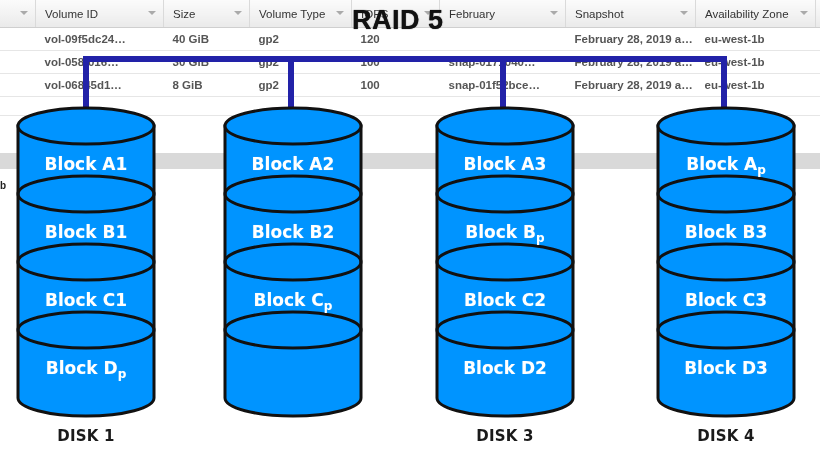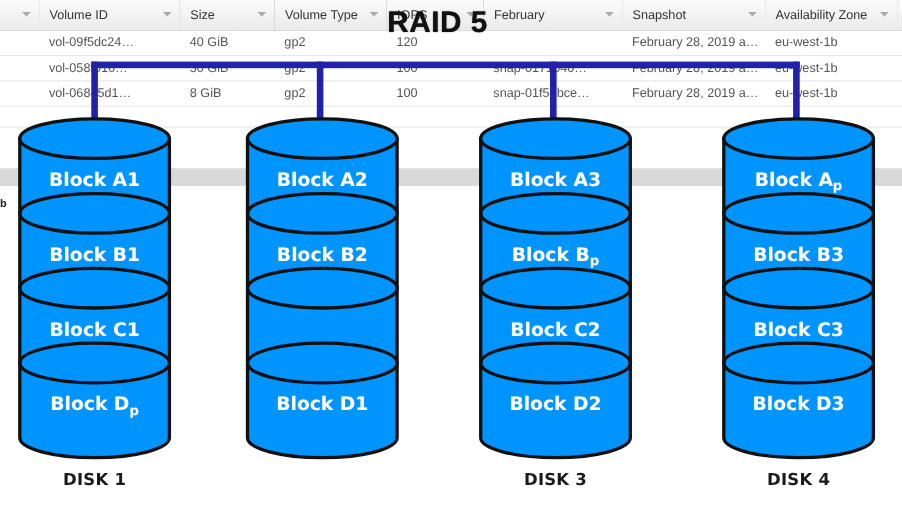--- a/index.html
+++ b/index.html
@@ -59,20 +59,21 @@
     border-top: 4px solid #aaaaaa;
   }
   .vol-table td {
     border-bottom: 1px solid #e6e6e6;
     height: 22px;
     padding: 0 0 0 9px;
     font-size: 11.5px;
     color: #555;
     white-space: nowrap;
     overflow: hidden;
+    font-weight: bold;
   }
   .vol-table tr.spacer-row td {
     height: 18px;
     border-bottom: 1px solid #e6e6e6;
   }
   .col-check  { width: 26px; }
   .col-volid  { width: 118px; }
   .col-size   { width: 76px; }
   .col-type   { width: 92px; }
   .col-iops   { width: 78px; }
@@ -291,21 +292,21 @@
   <div class="disk" style="left:219px;">
       <svg width="148" height="300">
         <path d="M 6 20 L 6 292 A 68 18 0 0 0 142 292 L 142 20 Z" fill="#0094ff" stroke="#111111" stroke-width="3"></path>
         <ellipse cx="74" cy="20" rx="68" ry="18" fill="#0094ff" stroke="#111111" stroke-width="3"></ellipse>
         <ellipse cx="74" cy="88" rx="68" ry="18" fill="none" stroke="#111111" stroke-width="3"></ellipse>
         <ellipse cx="74" cy="156" rx="68" ry="18" fill="none" stroke="#111111" stroke-width="3"></ellipse>
         <ellipse cx="74" cy="224" rx="68" ry="18" fill="none" stroke="#111111" stroke-width="3"></ellipse>
       </svg>
       <div class="blk-label" style="top: 50px;"><span>Block A</span><sub style="font-size: 17px; top: 0px;">2</sub></div>
       <div class="blk-label" style="top: 118px;"><span>Block B</span><sub style="font-size: 17px; top: 0px;">2</sub></div>
-      <div class="blk-label" style="top: 254px;"><span>Block D</span><sub style="font-size: 17px; top: 0px;">1</sub></div>
+      <div class="blk-label" style="top: 186px;"><span>Block C</span><sub>p</sub></div>
     </div>
   <div class="disk" style="left:431px;">
       <svg width="148" height="300">
         <path d="M 6 20 L 6 292 A 68 18 0 0 0 142 292 L 142 20 Z" fill="#0094ff" stroke="#111111" stroke-width="3"></path>
         <ellipse cx="74" cy="20" rx="68" ry="18" fill="#0094ff" stroke="#111111" stroke-width="3"></ellipse>
         <ellipse cx="74" cy="88" rx="68" ry="18" fill="none" stroke="#111111" stroke-width="3"></ellipse>
         <ellipse cx="74" cy="156" rx="68" ry="18" fill="none" stroke="#111111" stroke-width="3"></ellipse>
         <ellipse cx="74" cy="224" rx="68" ry="18" fill="none" stroke="#111111" stroke-width="3"></ellipse>
       </svg>
       <div class="blk-label" style="top: 50px;"><span>Block A</span><sub style="font-size: 17px; top: 0px;">3</sub></div>

